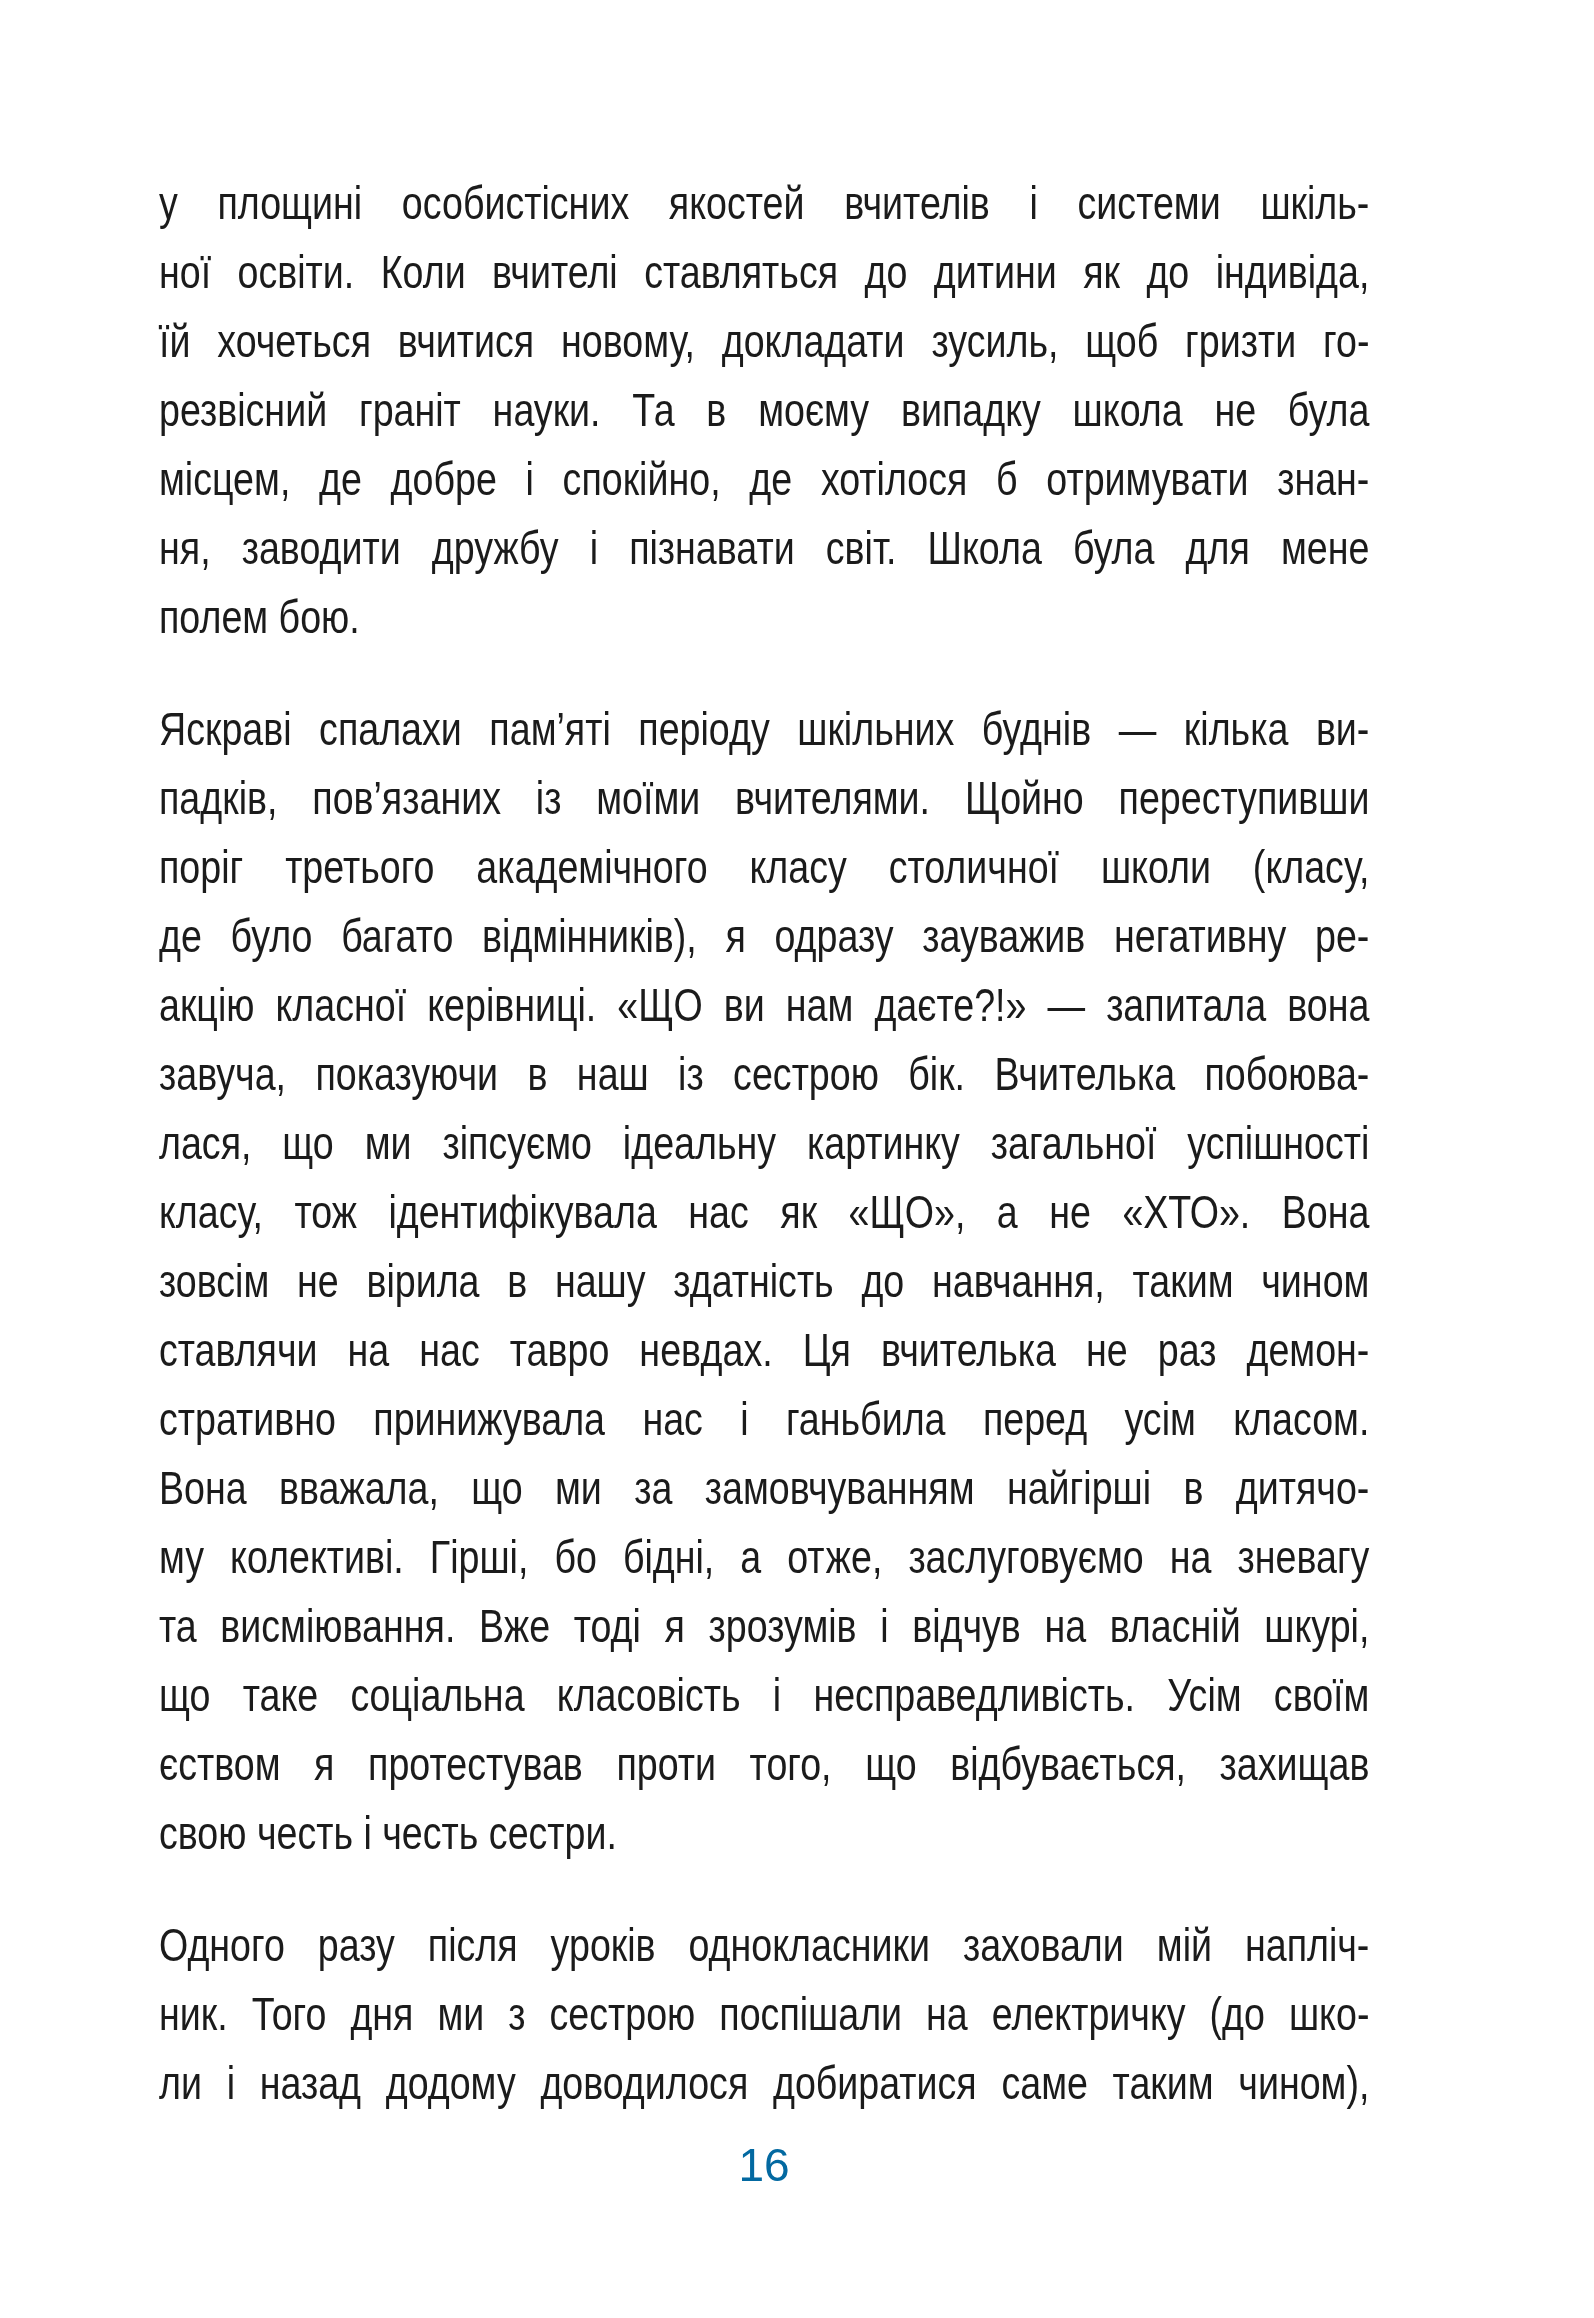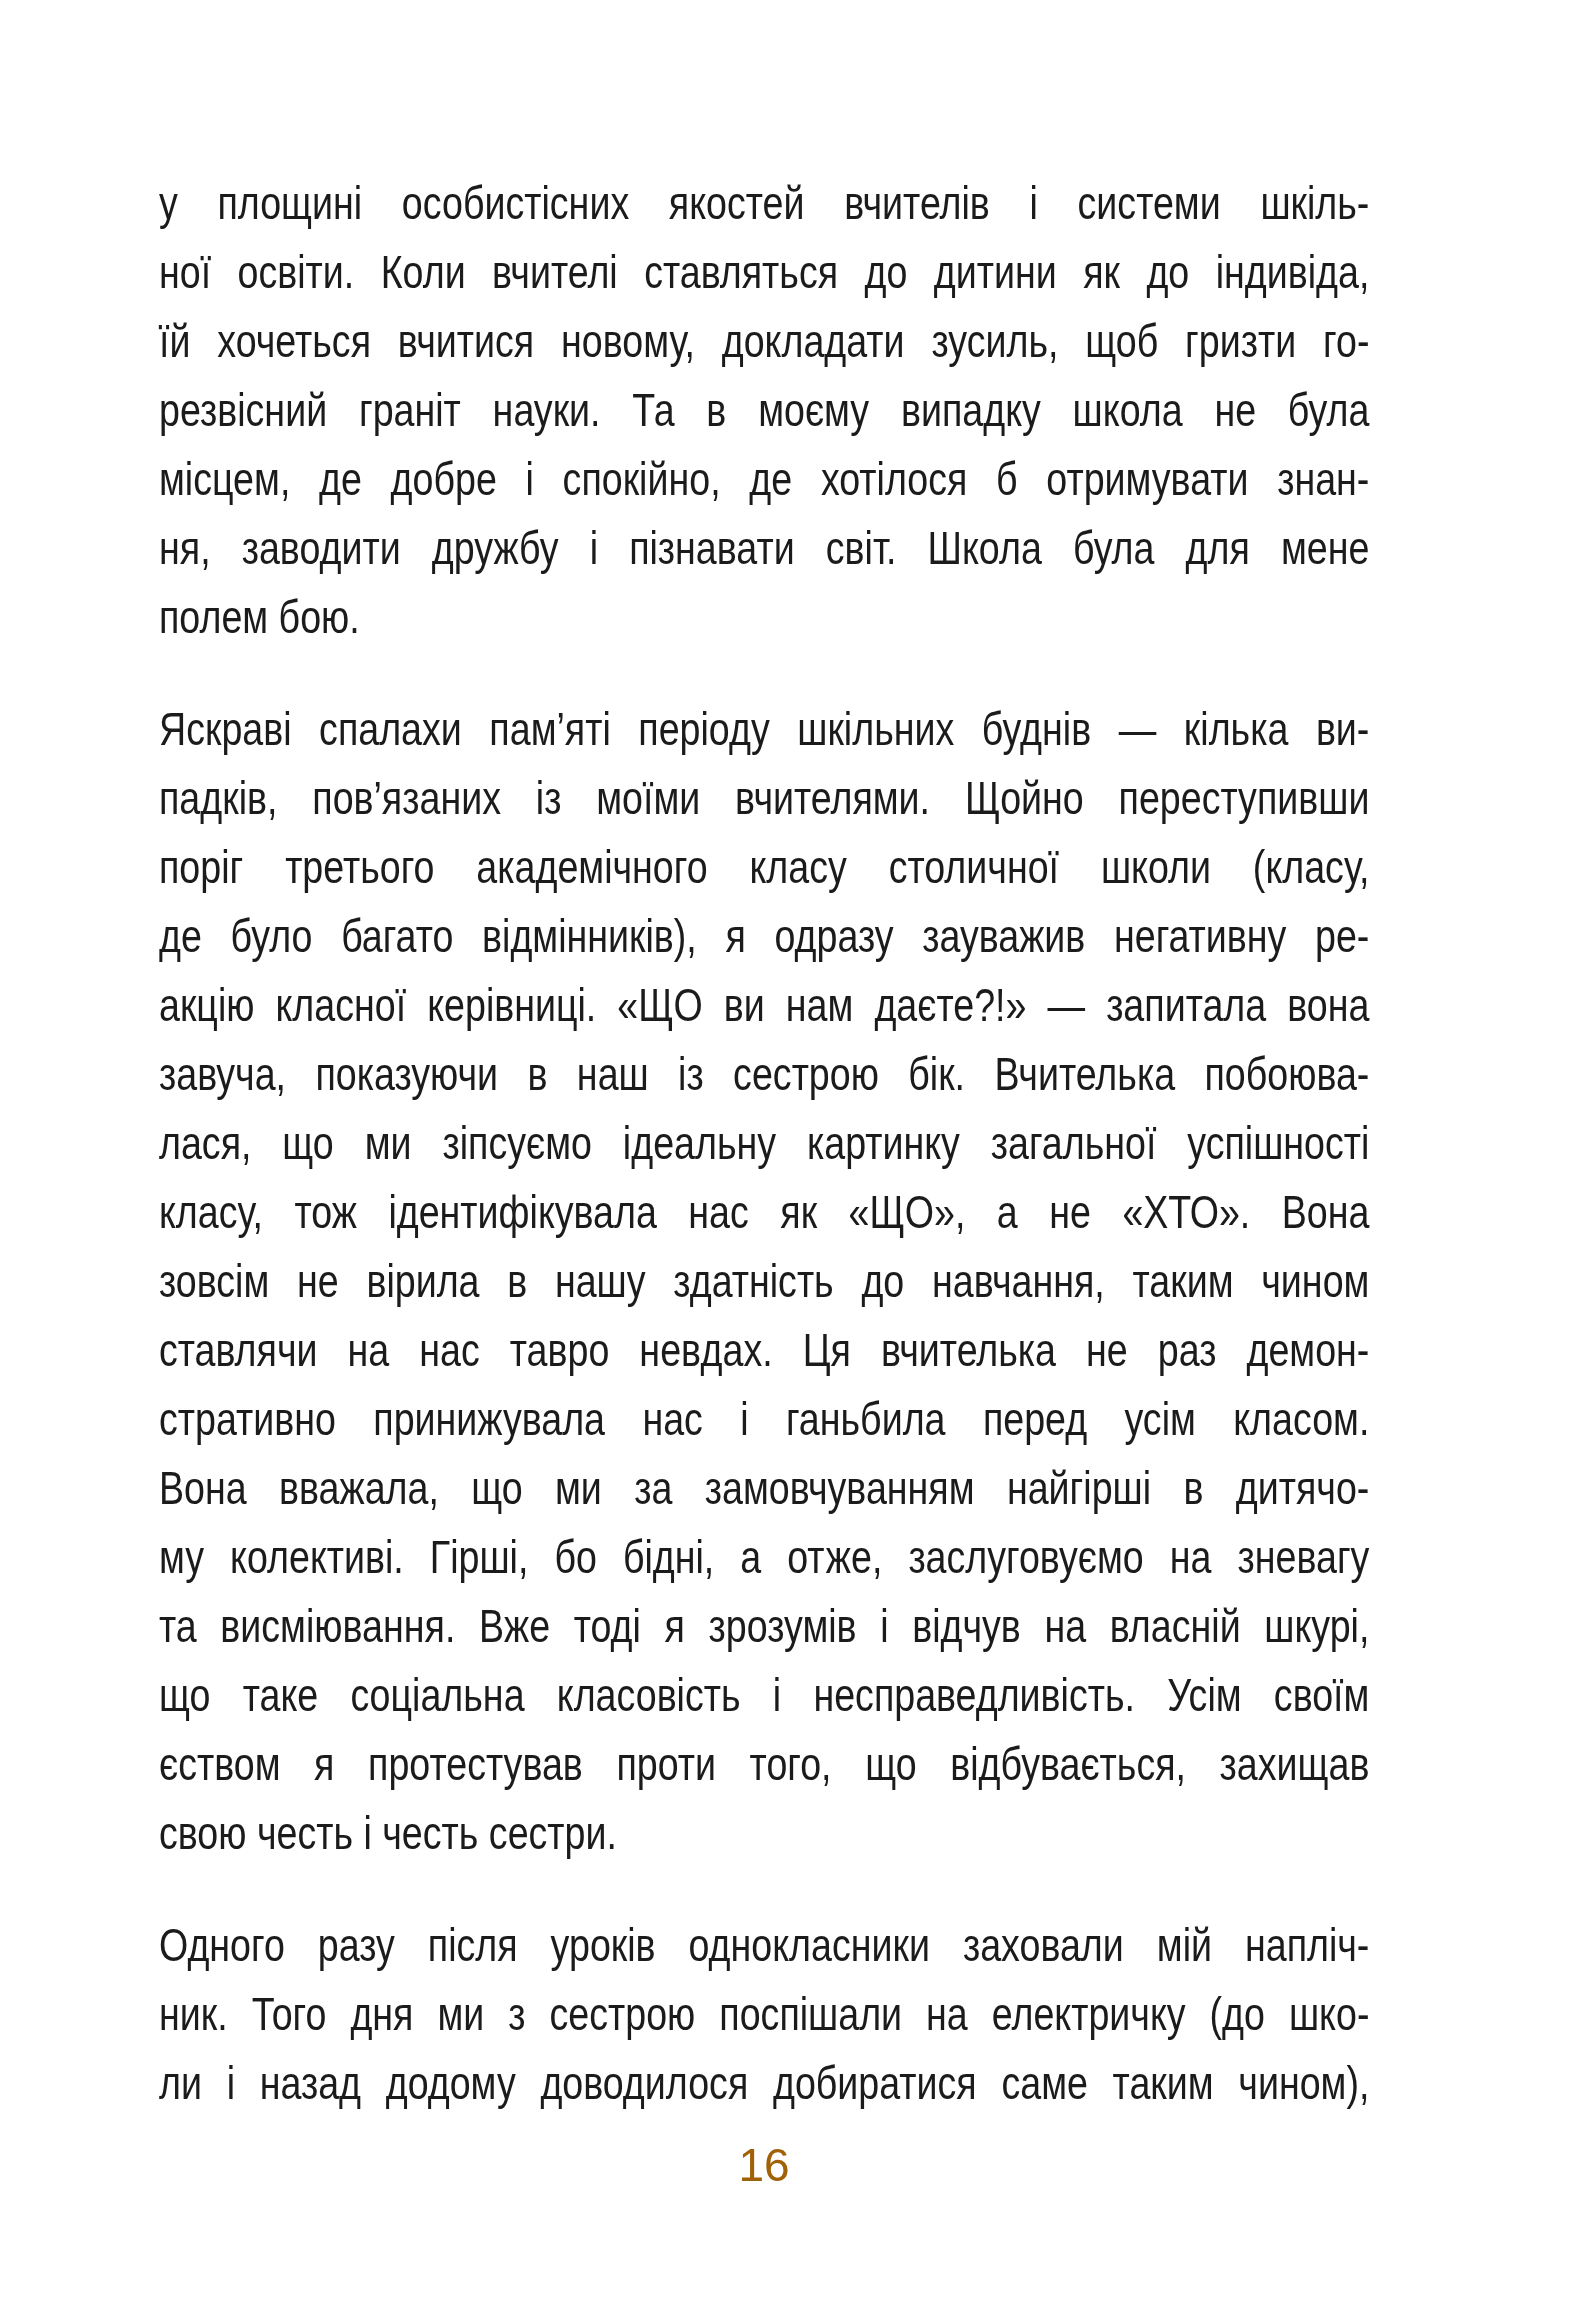--- a/index.html
+++ b/index.html
@@ -39,21 +39,21 @@
     text-align-last: left;
   }
   .page-number {
     position: absolute;
     left: 159px;
     top: 2142px;
     width: 1210px;
     text-align: center;
     font-size: 46px;
     line-height: 46px;
-    color: #a16207;
+    color: #0369a1;
   }
 </style>
 </head>
 <body>
 
 <div class="page">
   <main class="text-block">
       <div class="paragraph">
         <div class="line">у площині особистісних якостей вчителів і системи шкіль-</div>
         <div class="line">ної освіти. Коли вчителі ставляться до дитини як до індивіда,</div>

